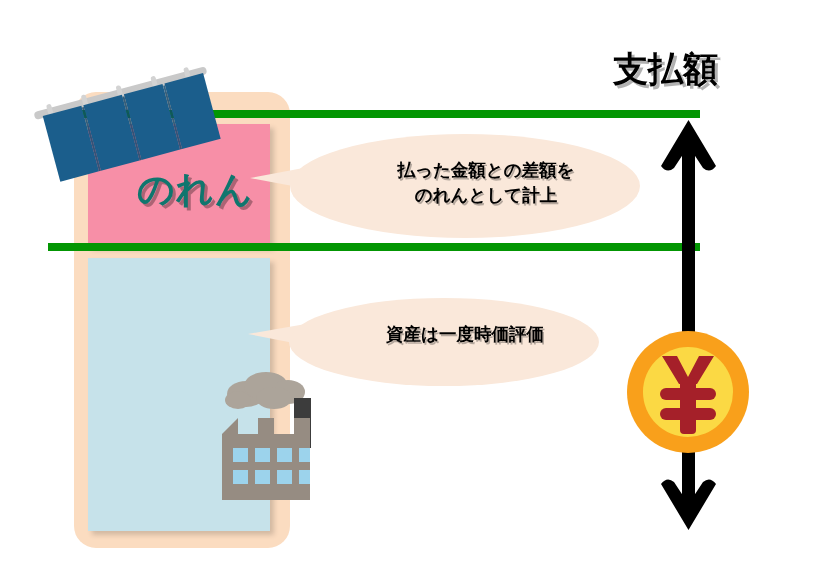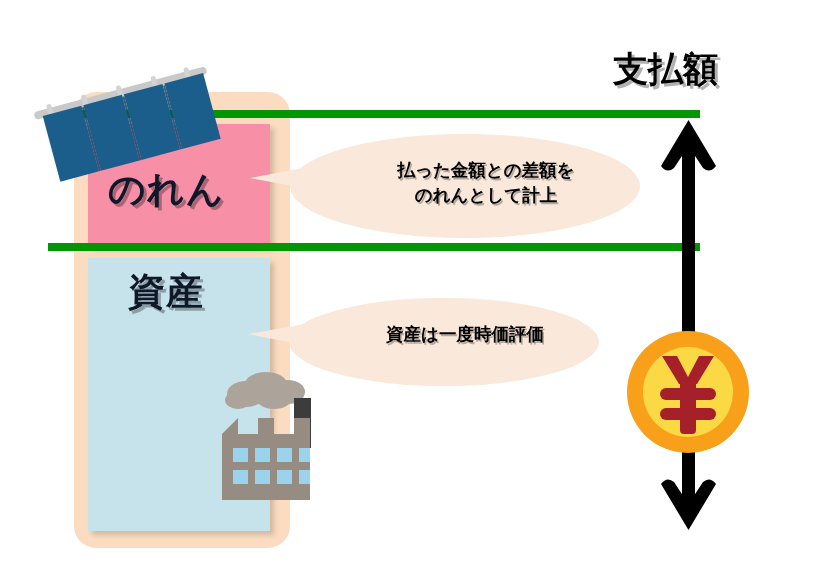--- a/index.html
+++ b/index.html
@@ -45,24 +45,25 @@
     left: 88px;
     top: 258px;
     width: 182px;
     height: 273px;
     background: #C6E2EA;
   }
   .block-label {
     position: absolute;
     font-weight: bold;
     font-size: 37px;
-    color: #0f172a;
+    color: #0f766e;
     text-shadow: 3px 3px 0 rgba(0,0,0,0.30);
     letter-spacing: 1px;
     white-space: nowrap;
+    margin-left: 29px;
   }
   .label-goodwill {
     left: 108px;
     top: 165px;
   }
   .label-assets {
     left: 128px;
     top: 267px;
   }
 
@@ -165,21 +166,20 @@
 <body>
 
 <div id="stage">
 
   <div class="peach-card"></div>
 
   <div class="block block-goodwill"></div>
   <div class="block-label label-goodwill">のれん</div>
 
   <div class="block block-assets"></div>
-  <div class="block-label label-assets">資産</div>
 
   <div class="green-rule rule-top"></div>
   <div class="green-rule rule-middle"></div>
 
   <div class="factory">
     <svg viewBox="0 0 140 128" width="140" height="128">
       <g fill="#ACA49A">
         <ellipse cx="38" cy="22" rx="19" ry="13"></ellipse>
         <ellipse cx="58" cy="14" rx="22" ry="14"></ellipse>
         <ellipse cx="80" cy="20" rx="17" ry="12"></ellipse>

